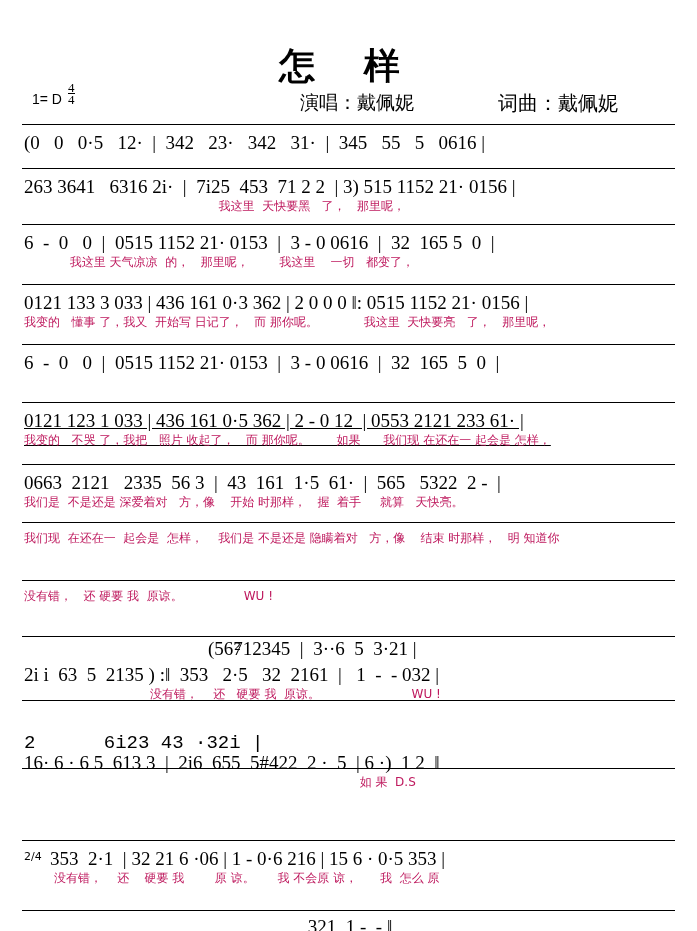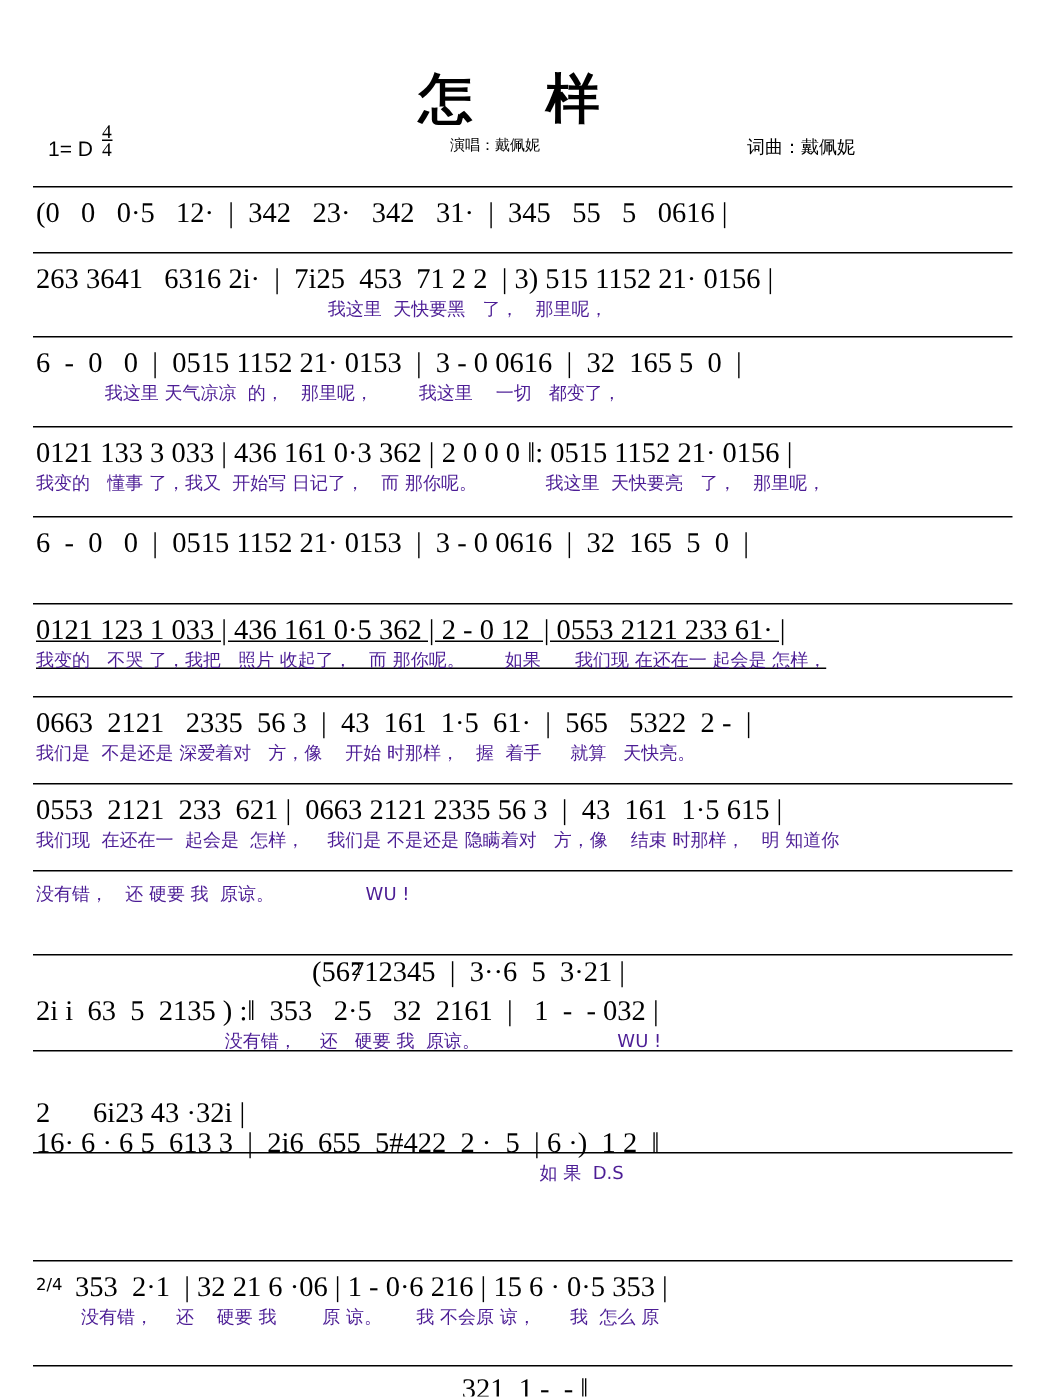--- a/index.html
+++ b/index.html
@@ -14,25 +14,25 @@
   .page{position:relative;width:697px;height:924px;margin-top:28px;}
 
   .title{
     position:absolute;top:14px;left:0;width:697px;
     text-align:center;
     font-size:36px;font-weight:bold;letter-spacing:18px;
     font-family:"DejaVu Sans", sans-serif;
   }
   .credit-singer{
     position:absolute;top:62px;left:300px;
-    font-size:10px;font-family:"DejaVu Sans", sans-serif;
+    font-size:19px;font-family:"DejaVu Sans", sans-serif;
   }
   .credit-writer{
     position:absolute;top:62px;left:498px;
-    font-size:12px;font-family:"DejaVu Sans", sans-serif;
+    font-size:20px;font-family:"DejaVu Sans", sans-serif;
   }
   .keysig{
     position:absolute;top:63px;left:32px;
     font-size:14px;font-family:Liberation Sans, sans-serif;
   }
   .timesig{
     position:absolute;top:54px;left:68px;
     font-size:13px;line-height:11px;text-align:center;
     font-family:"Liberation Serif", serif;
   }
@@ -50,21 +50,21 @@
   .notes{
     font-size:19px;
     letter-spacing:0px;
     white-space:pre;
     font-family:"Liberation Serif", serif;
   }
   .lyrics{
     font-size:12px;
     white-space:pre;
     font-family:"DejaVu Sans", sans-serif;
-    color:#4c1d95;
+    color:#be185d;
   }
   .small{font-size:11px;font-family:"DejaVu Sans", sans-serif;}
 </style>
 </head>
 <body>
 
 <div class="page">
 
   <div class="title">怎    样</div>
   <div class="credit-singer">演唱：戴佩妮</div>
@@ -117,37 +117,36 @@
     <div class="notes">0121 123 1 033 | 436 161 0·5 362 | 2 - 0 12  | 0553 2121 233 61· |</div>
     <div class="lyrics">我变的   不哭 了，我把   照片 收起了，   而 那你呢。       如果      我们现 在还在一 起会是 怎样，</div>
   </div>
 
   <div class="row" style="top:444px;">
     <div class="notes">0663  2121   2335  56 3  |  43  161  1·5  61·  |  565   5322  2 -  |</div>
     <div class="lyrics">我们是  不是还是 深爱着对   方，像    开始 时那样，   握  着手     就算   天快亮。</div>
   </div>
 
   <div class="row" style="top:502px;">
-    <div class="notes">0553  2121  233  621 |  0663 2121 2335 56 3  |  43  161  1·5 615 |</div>
     <div class="lyrics">我们现  在还在一  起会是  怎样，    我们是 不是还是 隐瞒着对   方，像    结束 时那样，   明 知道你</div>
   </div>
 
   <div class="row" style="top:560px;">
     <div class="lyrics">没有错，   还 硬要 我  原谅。                WU !</div>
   </div>
 
   <div class="row" style="top:636px;">
     <div class="small" style="position:absolute;top:-24px;left:210px;">2</div>
     <div class="notes" style="position:absolute;top:-26px;left:184px;">(56712345  |  3··6  5  3·21 |</div>
     <div class="notes">2i i  63  5  2135 ) :‖  353   2·5   32  2161  |   1  -  - 032 |</div>
     <div class="lyrics">                                 没有错，    还   硬要 我  原谅。                        WU !</div>
   </div>
 
   <div class="row" style="top:724px;">
-    <div class="notes" style="position:absolute;top:-20px;left:0px;">2      6i23 43 ·32i |</div>
+    <div class="notes" style="position:absolute;top:-20px;left:0px;font-family:Liberation Mono, monospace;">2      6i23 43 ·32i |</div>
     <div class="notes">16· 6 · 6 5  613 3  |  2i6  655  5#422  2 ·  5  | 6 ·)  1 2  ‖</div>
     <div class="lyrics">                                                                                        如 果  D.S</div>
   </div>
 
   <div class="row" style="top:820px;">
     <div class="small" style="position:absolute;top:2px;left:0px;">2/4</div>
     <div class="notes" style="padding-left:26px;">353  2·1  | 32 21 6 ·06 | 1 - 0·6 216 | 15 6 · 0·5 353 |</div>
     <div class="lyrics" style="padding-left:30px;">没有错，    还    硬要 我        原 谅。      我 不会原 谅，      我  怎么 原</div>
   </div>
 

